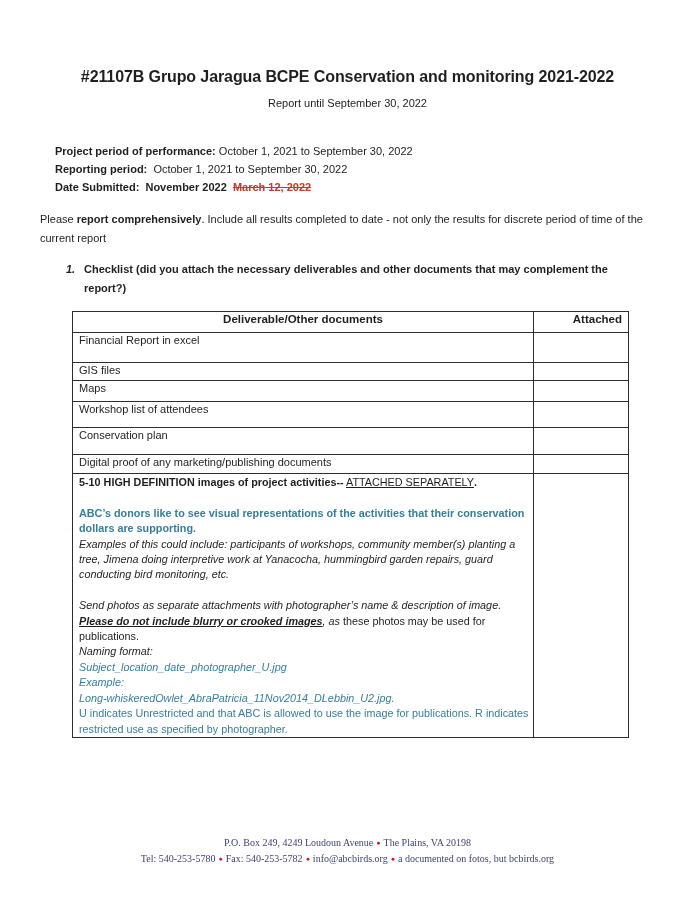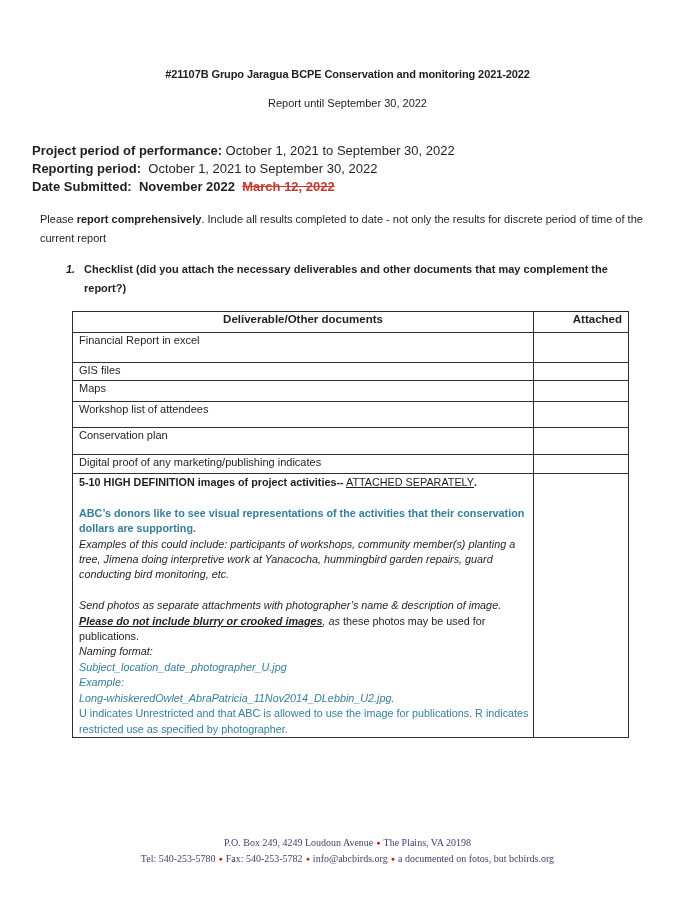--- a/index.html
+++ b/index.html
@@ -13,28 +13,28 @@
   html,body{background:#ffffff;}
   body{
     width:695px;height:900px;position:relative;overflow:hidden;
     font-family:"Liberation Sans","DejaVu Sans",sans-serif;
     color:var(--ink);
   }
   .page{position:absolute;inset:0;background:#fff;}
 
   .doc-title{
     position:absolute;top:68px;left:0;width:695px;text-align:center;
-    font-size:11px;font-weight:bold;letter-spacing:-0.1px;
+    font-size:16px;font-weight:bold;letter-spacing:-0.1px;
   }
   .doc-subtitle{
     position:absolute;top:97px;left:0;width:695px;text-align:center;
     font-size:11px;
   }
 
-  .meta{position:absolute;top:142px;left:32px;font-size:13px;line-height:18px;}
+  .meta{position:absolute;top:142px;left:55px;font-size:11px;line-height:18px;}
   .meta .lbl{font-weight:bold;}
   .meta .val{font-weight:normal;}
   .meta .val-b{font-weight:bold;text-align:center;}
   .strike{color:var(--strike);text-decoration:line-through;font-weight:bold;}
 
   .intro{position:absolute;top:210px;left:40px;width:620px;font-size:11px;line-height:18.5px;}
 
   .checklist{
     position:absolute;top:260px;left:66px;width:578px;
     font-size:11px;font-weight:bold;line-height:19px;display:flex;
@@ -119,21 +119,21 @@
     </tr>
     <tr class="r4">
       <td>Workshop list of attendees</td>
       <td></td>
     </tr>
     <tr class="r5">
       <td>Conservation plan</td>
       <td></td>
     </tr>
     <tr class="r6">
-      <td>Digital proof of any marketing/publishing indicates</td>
+      <td>Digital proof of any marketing/publishing documents</td>
       <td></td>
     </tr>
     <tr>
       <td class="bigcell">
         <div class="bigcell-inner">
               <div class="rich-line"><span class="b">5-10 HIGH DEFINITION images of project activities--</span><span> </span><span class="u">ATTACHED SEPARATELY</span><span class="b">.</span></div>
               <div class="rich-line">&nbsp;</div>
               <div class="rich-line"><span class="b accent">ABC’s donors like to see visual representations of the activities that their conservation dollars are supporting.</span></div>
               <div class="rich-line"><span class="i">Examples of this could include: participants of workshops, community member(s) planting a tree, Jimena doing interpretive work at Yanacocha, hummingbird garden repairs, guard conducting bird monitoring, etc.</span></div>
               <div class="rich-line">&nbsp;</div>

